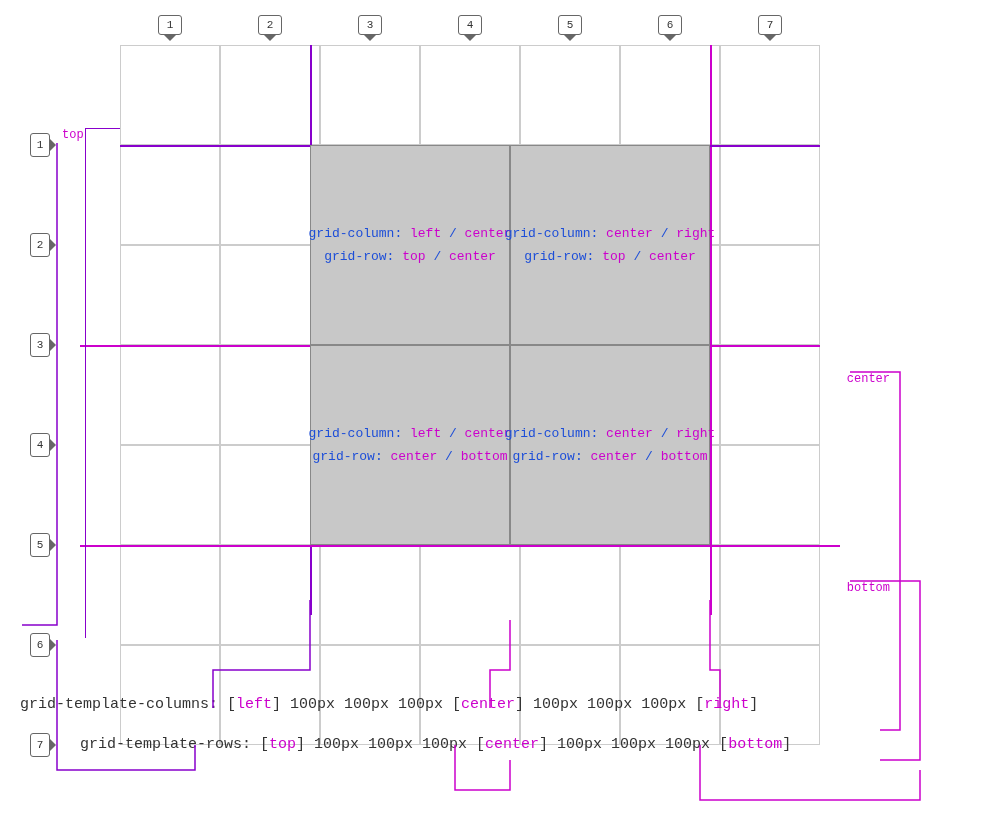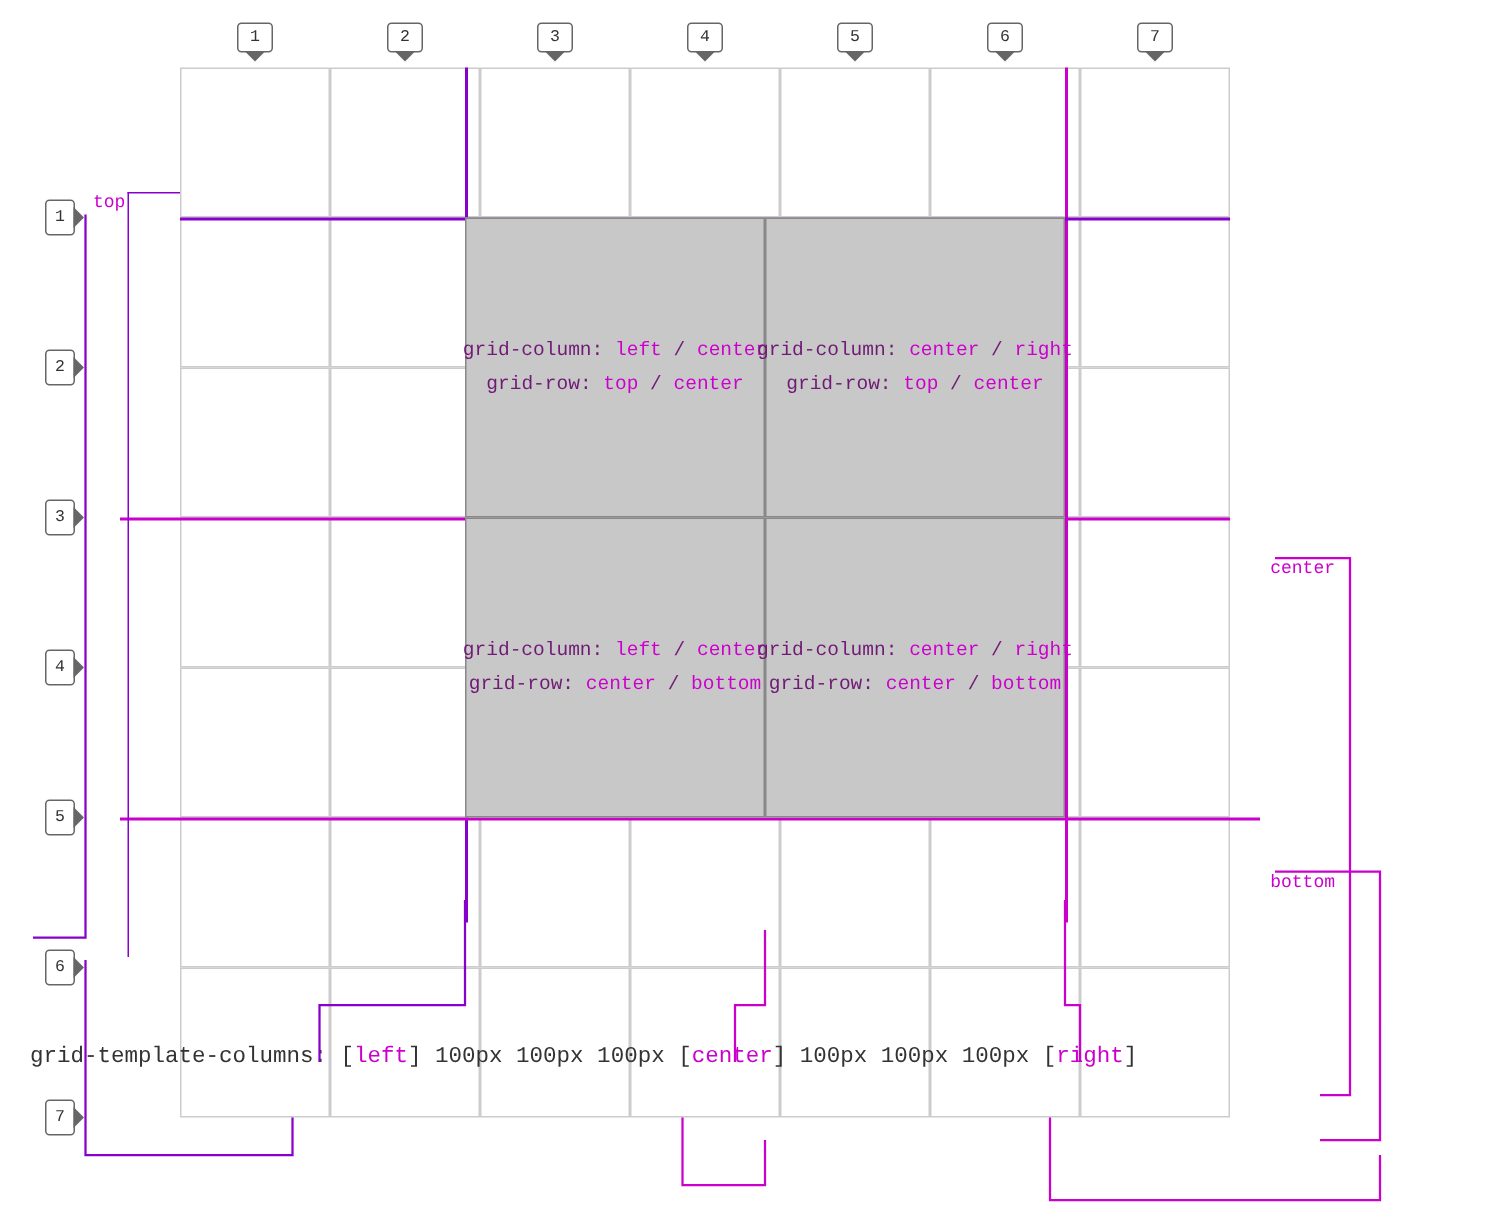--- a/index.html
+++ b/index.html
@@ -209,21 +209,21 @@
     .box-label {
       position: absolute;
       top: 50%;
       left: 50%;
       transform: translate(-50%, -50%);
       text-align: center;
       line-height: 1.8;
       white-space: nowrap;
     }
 
-    .text-normal { color: #701a75; }
+    .text-normal { color: #1d4ed8; }
     .text-pink { color: #cc00cc; }
 
     
     .named-line-top {
       position: absolute;
       top: 130px;
       left: 90px;
       width: 700px;
       height: 0;
       border-top: 2px solid #8800cc;
@@ -489,20 +489,25 @@
     <div class="border-top-line"></div>
 
   </div>
 
   <div style="position:absolute; top:690px; left:20px; width:960px;">
     <div class="annotation-line">
       <span>grid-template-columns: [</span><span class="ann-pink">left</span><span>] 100px 100px 100px [</span><span class="ann-pink">center</span><span>] 100px 100px 100px [</span><span class="ann-pink">right</span><span>]</span>
     </div>
   </div>
 
+  <div style="position:absolute; top:730px; left:80px; width:900px;">
+    <div class="annotation-line">
+      <span>grid-template-rows: [</span><span class="ann-pink">top</span><span>] 100px 100px 100px [</span><span class="ann-pink">center</span><span>] 100px 100px 100px [</span><span class="ann-pink">bottom</span><span>]</span>
+    </div>
+  </div>
 
   <svg style="position:absolute; top:0; left:0; width:1000px; height:817px; pointer-events:none;">
 
     <path d="M 57 143 L 57 625 L 22 625" fill="none" stroke="#8800cc" stroke-width="1.5"></path>
 
     <path d="M 213 708 L 213 670 L 310 670 L 310 600" fill="none" stroke="#8800cc" stroke-width="1.5"></path>
 
     <path d="M 490 708 L 490 670 L 510 670 L 510 620" fill="none" stroke="#cc00cc" stroke-width="1.5"></path>
 
     <path d="M 720 708 L 720 670 L 710 670 L 710 600" fill="none" stroke="#cc00cc" stroke-width="1.5"></path>

